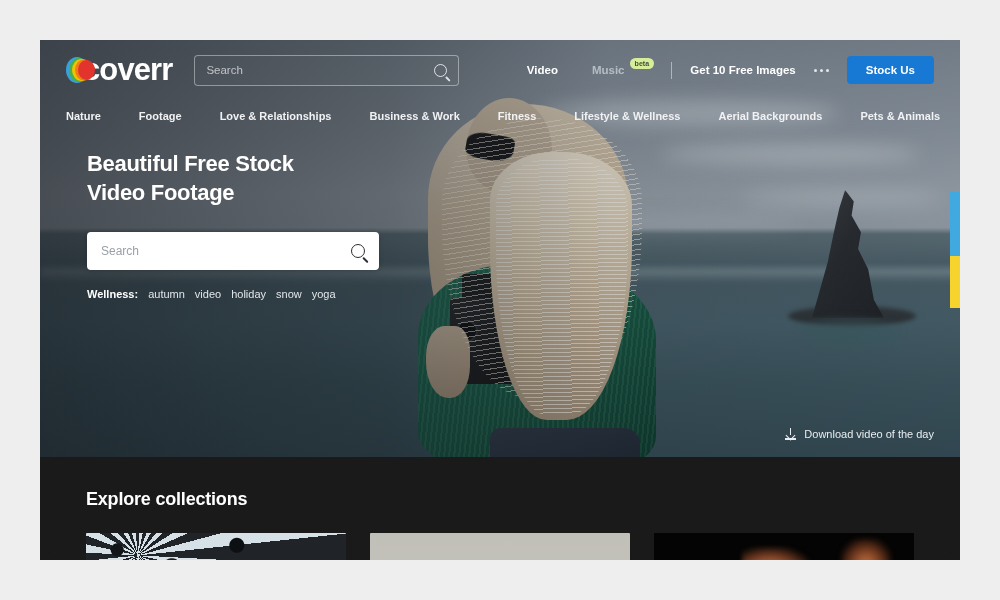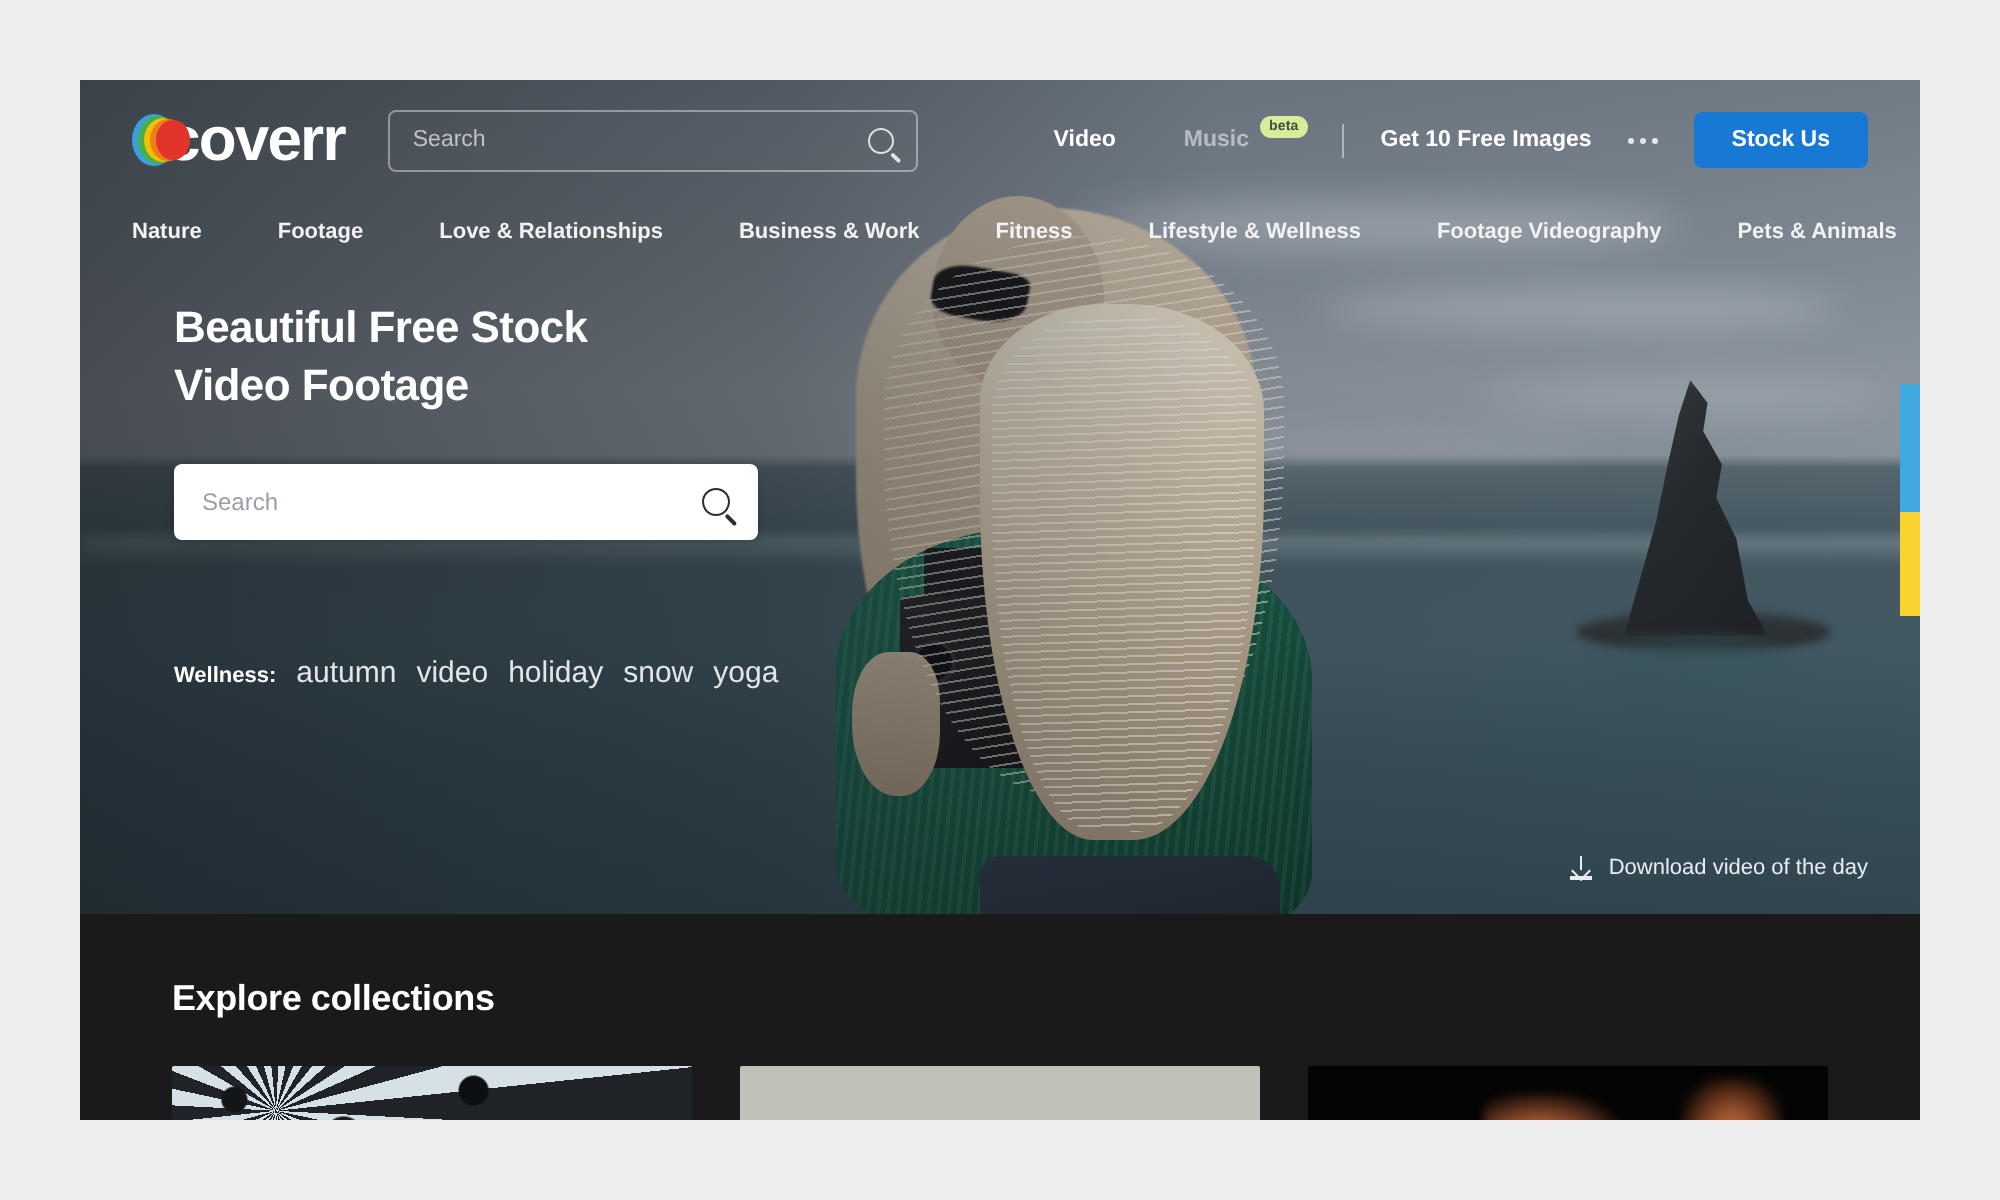--- a/index.html
+++ b/index.html
@@ -261,21 +261,21 @@
     font-family: "Liberation Sans", sans-serif;
   }
   #hero-search input::placeholder { color: #9aa0a8; }
   .mag-dark { width: 14px; height: 14px; border: 1.8px solid #2b2f35; border-radius: 50%; position: relative; flex:none; }
   .mag-dark::after {
     content:""; position:absolute; right:-5px; bottom:-4px;
     width: 7px; height: 1.8px; background:#2b2f35; transform: rotate(45deg); border-radius:1px;
   }
   #trending { margin-top: 18px; display: flex; align-items: baseline; gap: 10px; }
   #trending-label { color: #fff; font-size: 11px; font-weight: 700; }
-  .trend-tag { color: #e2e6ea; font-size: 15px; text-decoration: none; margin-top: 40px; }
+  .trend-tag { color: #e2e6ea; font-size: 11px; text-decoration: none; }
 
   
   #dl-day {
     position: absolute; right: 26px; bottom: 17px; z-index: 6;
     display: flex; align-items: center; gap: 8px;
     color: #e9edf1; font-size: 11px; font-weight: 500; cursor: pointer;
   }
   .dl-icon { width: 11px; height: 12px; position: relative; flex: none; }
   .dl-icon::before {
     content:""; position:absolute; left: 4.4px; top: 0; width: 1.6px; height: 7px; background:#e9edf1;
@@ -402,21 +402,21 @@
       </div>
     </div>
 
     <div id="catnav">
       <a class="cat" href="#">Nature</a>
       <a class="cat" href="#">Footage</a>
       <a class="cat" href="#">Love &amp; Relationships</a>
       <a class="cat" href="#">Business &amp; Work</a>
       <a class="cat" href="#">Fitness</a>
       <a class="cat" href="#">Lifestyle &amp; Wellness</a>
-      <a class="cat" href="#">Footage Videography</a>
+      <a class="cat" href="#">Aerial Backgrounds</a>
       <a class="cat" href="#">Pets &amp; Animals</a>
       <a class="cat" href="#">Zoom Virtual Backgrounds</a>
       <a class="cat truncated" href="#">Food &amp;</a>
       <span class="cat-divider"></span>
 
     </div>
 
     <div id="hero-content">
       <h1 id="hero-title">Beautiful Free Stock
 Video Footage</h1>

